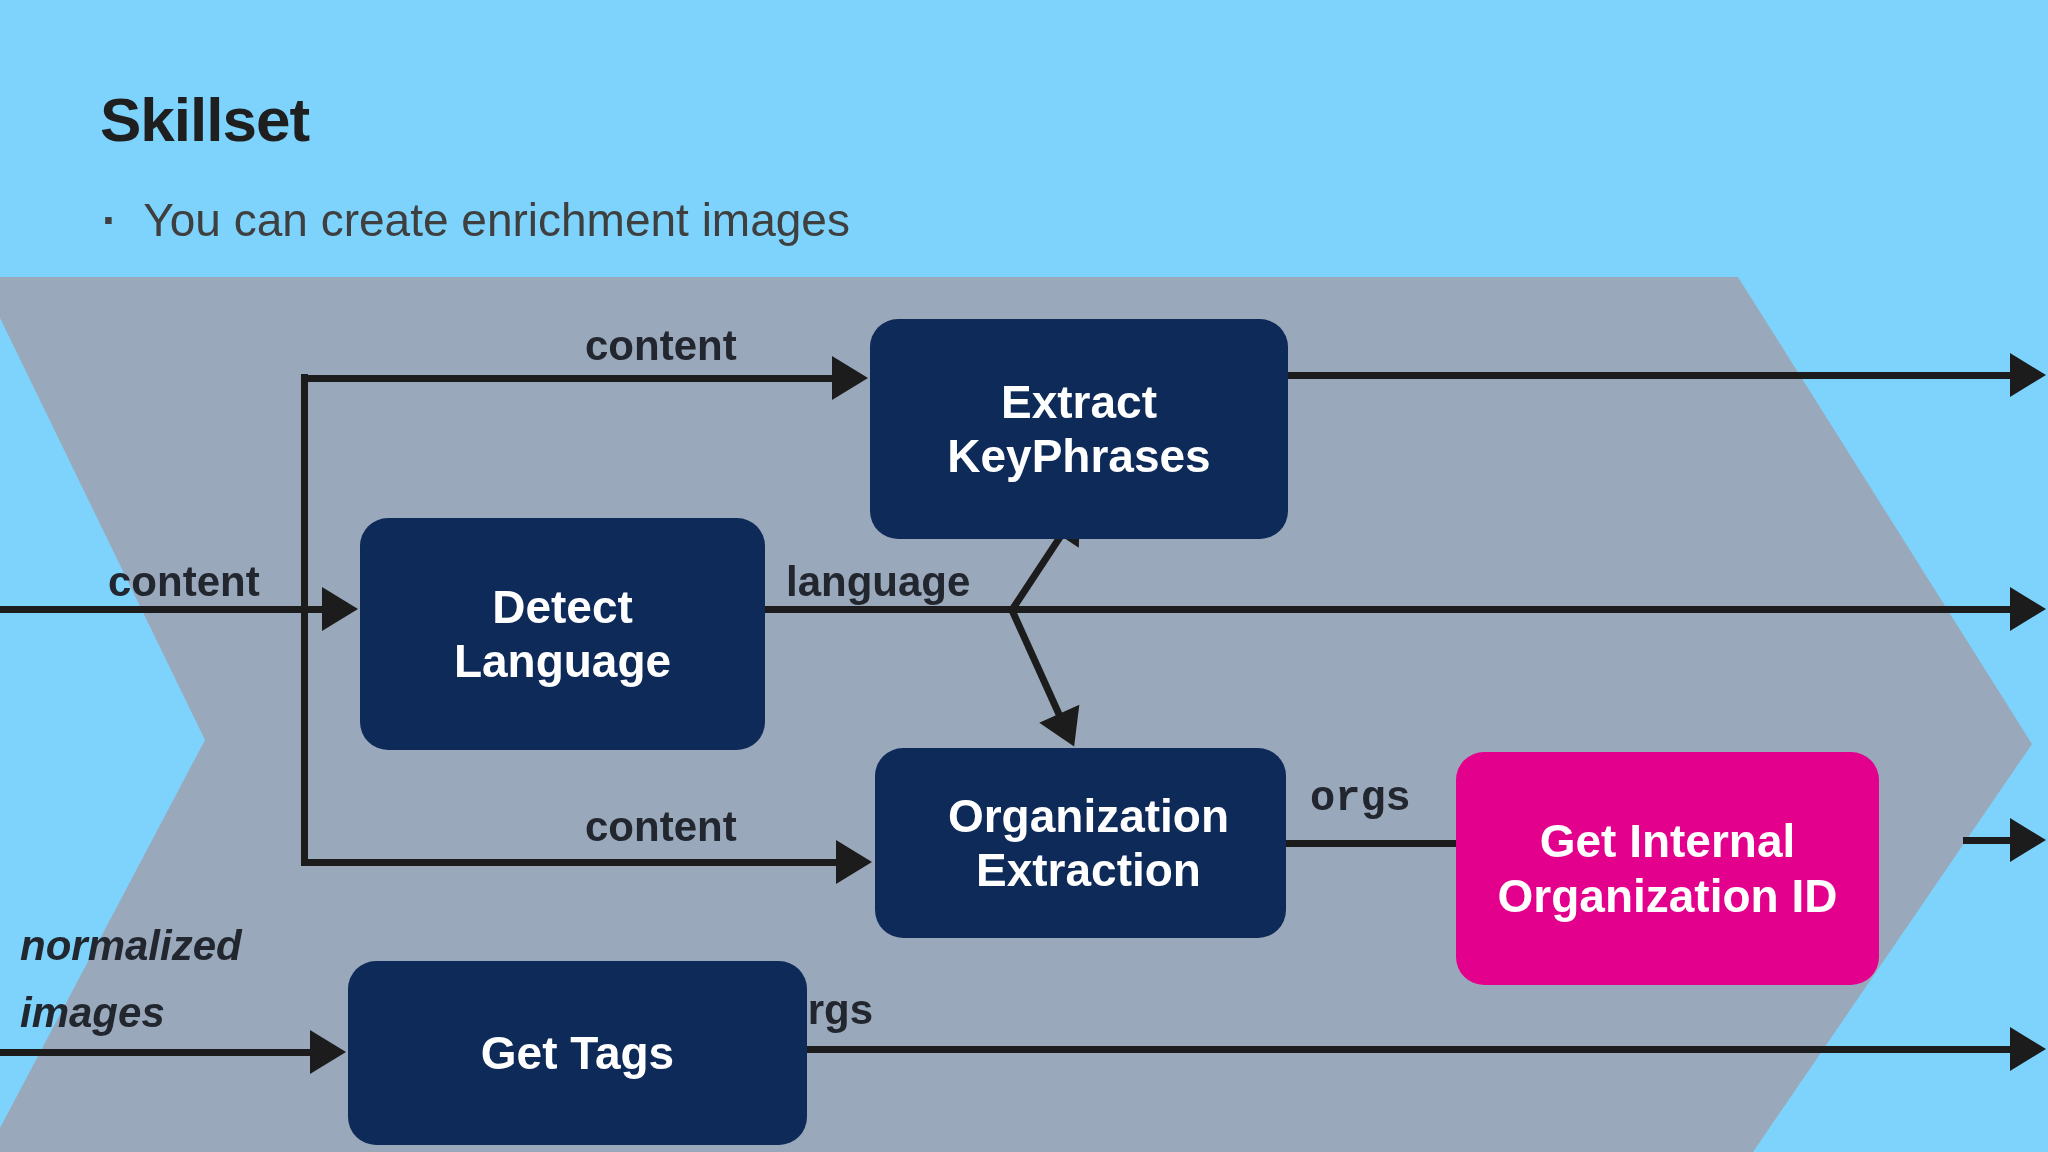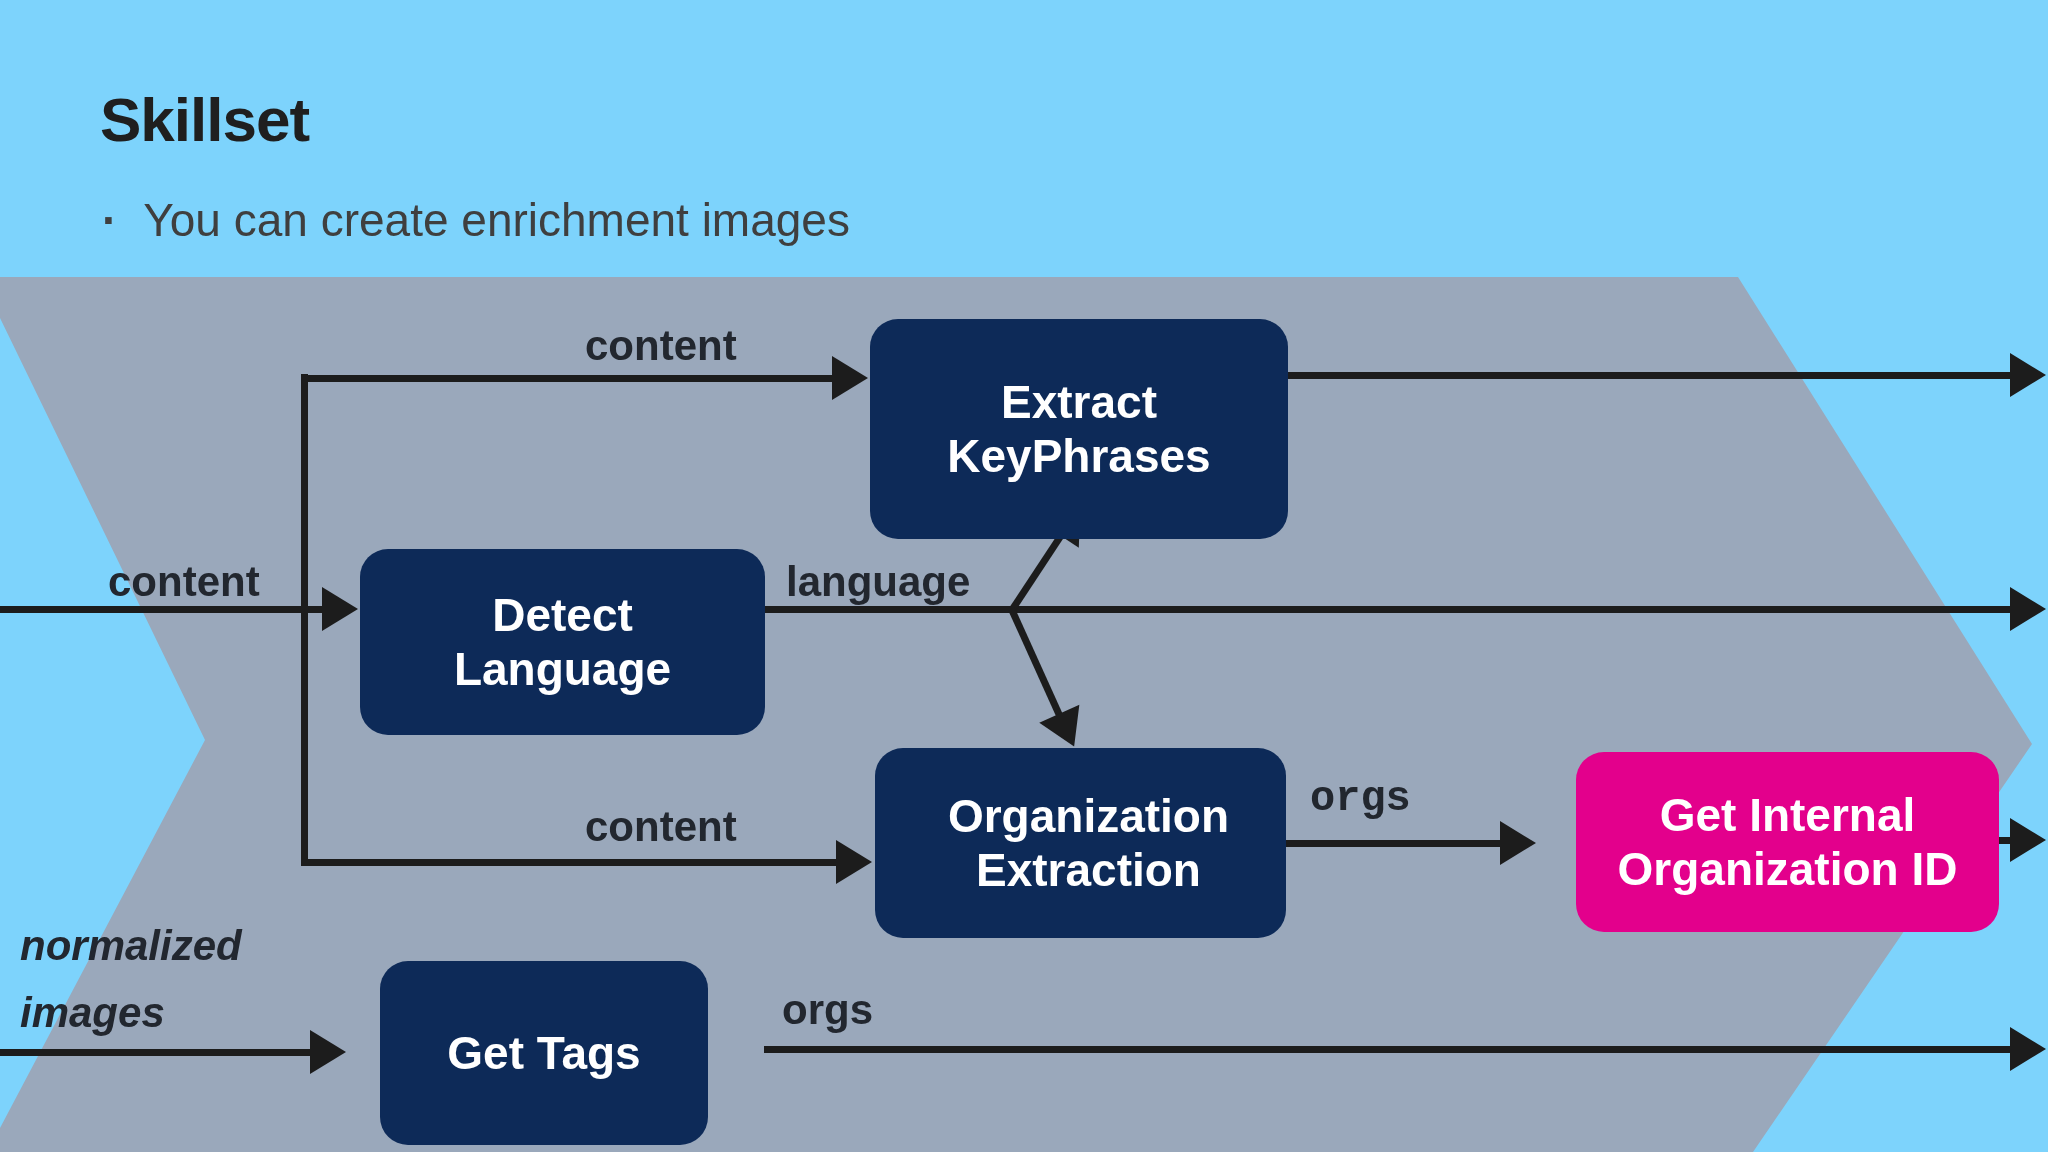--- a/index.html
+++ b/index.html
@@ -104,29 +104,29 @@
   <div class="elabel" style="left:585px;top:793px;">content</div>
   <div class="elabel" style="left:1310px;top:766px;font-family:Liberation Mono, monospace;">orgs</div>
   <div class="elabel" style="left:782px;top:976px;">orgs</div>
   <div class="elabel right" style="left:20px;top:912px;width:275px;">normalized
 images</div>
 
   <div class="node" style="left:870px;top:319px;width:418px;height:220px;">
     <span>Extract
 KeyPhrases</span>
   </div>
-  <div class="node" style="left:360px;top:518px;width:405px;height:186px;margin-top:31px;">
+  <div class="node" style="left:360px;top:518px;width:405px;height:232px;">
     <span>Detect
 Language</span>
   </div>
   <div class="node" style="left:875px;top:748px;width:411px;height:190px;padding-left:16px;">
     <span>Organization
 Extraction</span>
   </div>
-  <div class="node accent" style="left:1576px;top:752px;width:423px;height:180px;">
+  <div class="node accent" style="left:1456px;top:752px;width:423px;height:233px;">
     <span>Get Internal
 Organization ID</span>
   </div>
-  <div class="node" style="left:348px;top:961px;width:328px;height:184px;margin-left:32px;">
+  <div class="node" style="left:348px;top:961px;width:459px;height:184px;">
     <span>Get Tags</span>
   </div>
 
 </div>
 
 </body></html>

